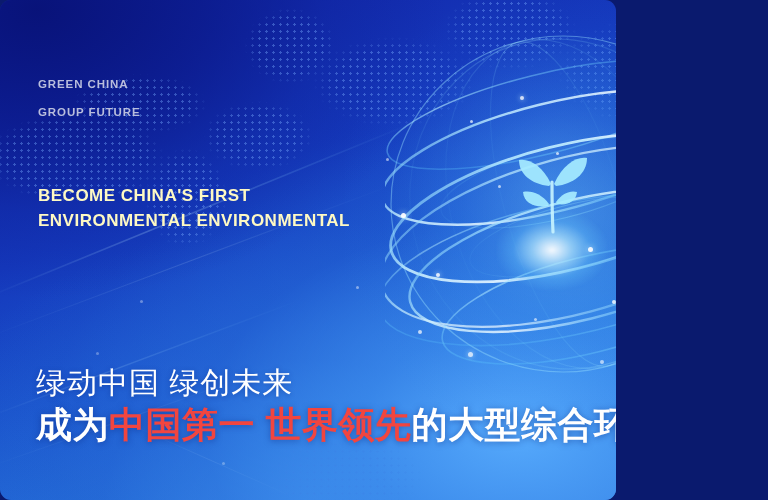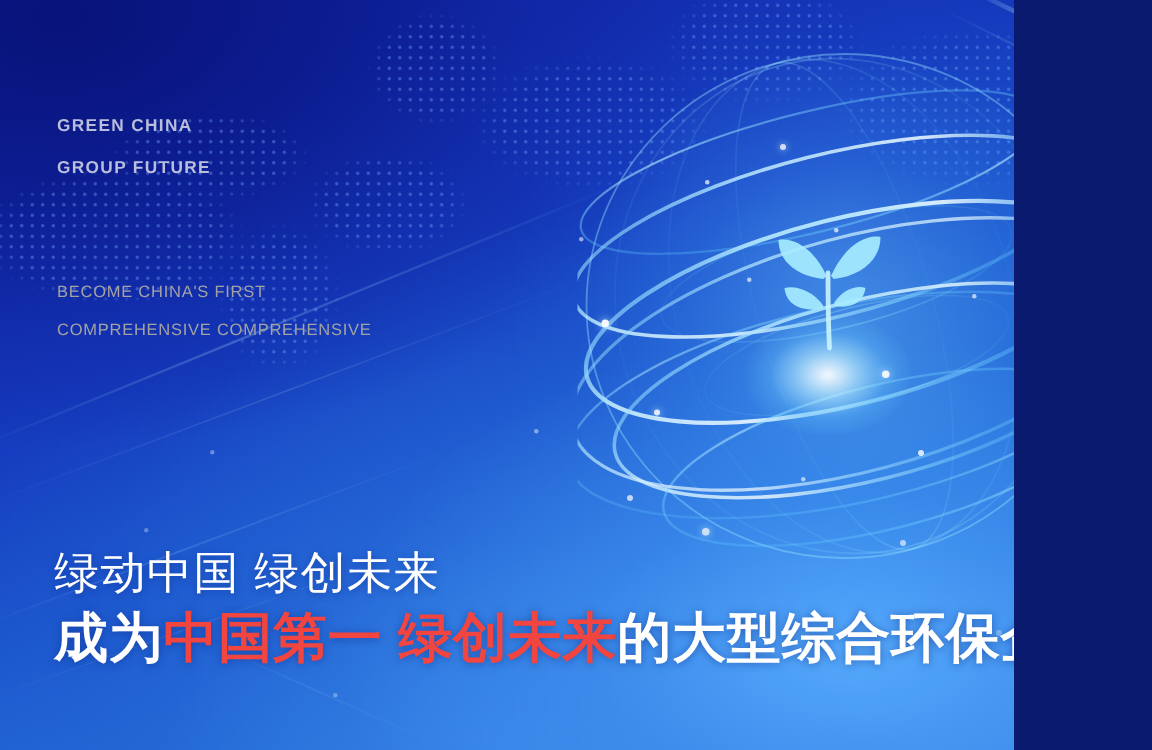--- a/index.html
+++ b/index.html
@@ -5,23 +5,24 @@
   * { margin:0; padding:0; box-sizing:border-box; }
   html, body {
     width:768px; height:500px;
     overflow:hidden;
     background:#0a1a6e;
     font-family:"Liberation Sans", sans-serif;
   }
 
   #banner {
     position:relative;
-    width:676px; height:500px;
+    width:616px; height:500px;
     overflow:hidden;
     isolation:isolate;
+    border-radius:11px;
   }
 
   
   .bg-base {
     position:absolute; inset:0;
     background:
       radial-gradient(115% 95% at 84% 86%, rgba(90,175,255,0.92) 0%, rgba(62,142,238,0.70) 22%, rgba(40,104,214,0.32) 44%, rgba(20,60,180,0.06) 66%, rgba(0,0,0,0) 80%),
       radial-gradient(95% 80% at 50% 100%, rgba(64,148,240,0.80) 0%, rgba(40,106,218,0.42) 35%, rgba(0,0,0,0) 70%),
       linear-gradient(158deg, #10209c 0%, #132bae 18%, #1539bd 36%, #1a54cc 56%, #2470d8 74%, #3a8ce8 90%, #4a99ee 100%);
   }
@@ -105,23 +106,23 @@
   .eyebrow-line {
     font-size:11.5px; font-weight:bold;
     letter-spacing:0.9px;
     color:#b9bedd;
     line-height:28px;
     white-space:nowrap;
   }
 
   .slogan-block { position:absolute; left:38px; top:183px; }
   .slogan-line {
-    font-size:11px; font-weight:normal;
+    font-size:17px; font-weight:bold;
     letter-spacing:0.5px;
-    color:#a3a3a3;
+    color:#fef9c3;
     line-height:25px;
     white-space:nowrap;
   }
 
   .headline-block { position:absolute; left:36px; top:364px; }
   .headline-1 {
     font-size:30px; font-weight:normal;
     color:#ffffff;
     letter-spacing:1px;
     line-height:38px;
@@ -267,24 +268,24 @@
 
   <div class="text-layer">
 
     <div class="eyebrow-block">
       <div class="eyebrow-line">GREEN CHINA</div>
       <div class="eyebrow-line">GROUP FUTURE</div>
     </div>
 
     <div class="slogan-block">
       <div class="slogan-line">BECOME CHINA'S FIRST</div>
-      <div class="slogan-line">COMPREHENSIVE COMPREHENSIVE</div>
+      <div class="slogan-line">ENVIRONMENTAL ENVIRONMENTAL</div>
     </div>
 
     <div class="headline-block">
       <div class="headline-1">绿动中国 绿创未来</div>
       <div class="headline-2">
-        <span>成为</span><span class="hl-red">中国第一 绿创未来</span><span>的大型综合环保企业集团</span>
+        <span>成为</span><span class="hl-red">中国第一 世界领先</span><span>的大型综合环保企业集团</span>
       </div>
     </div>
 
   </div>
 </div>
 
 </body></html>

